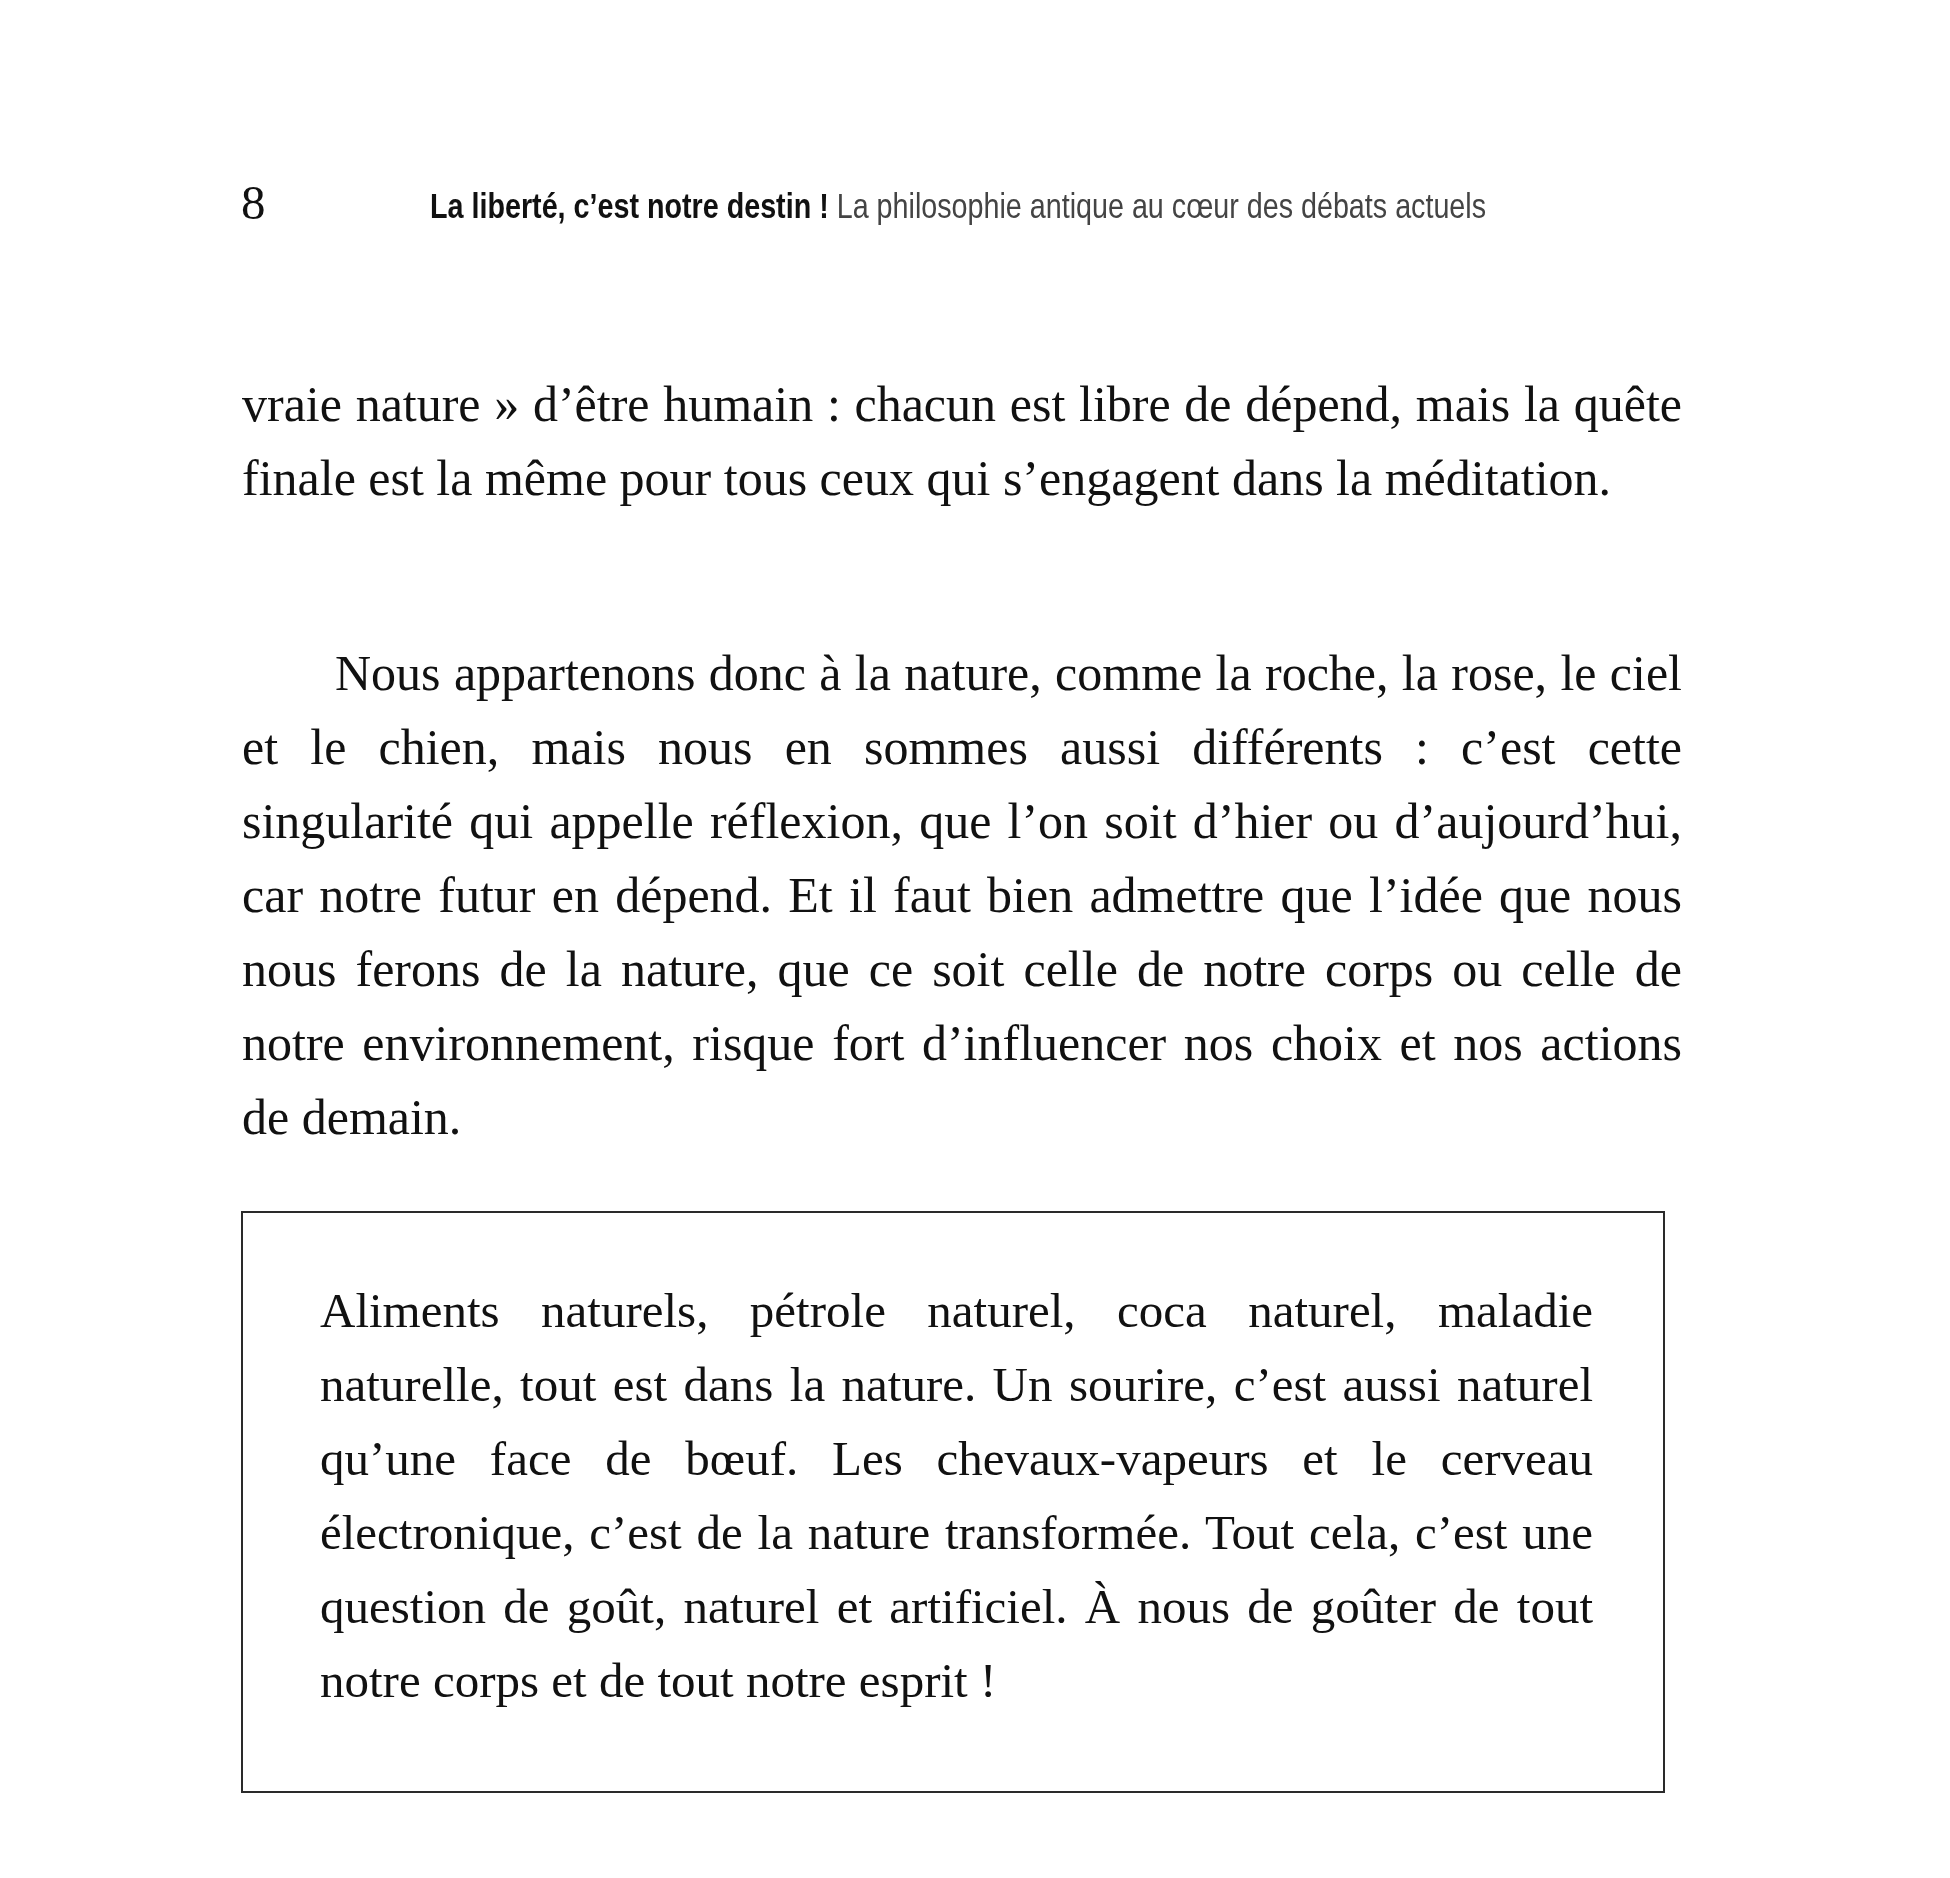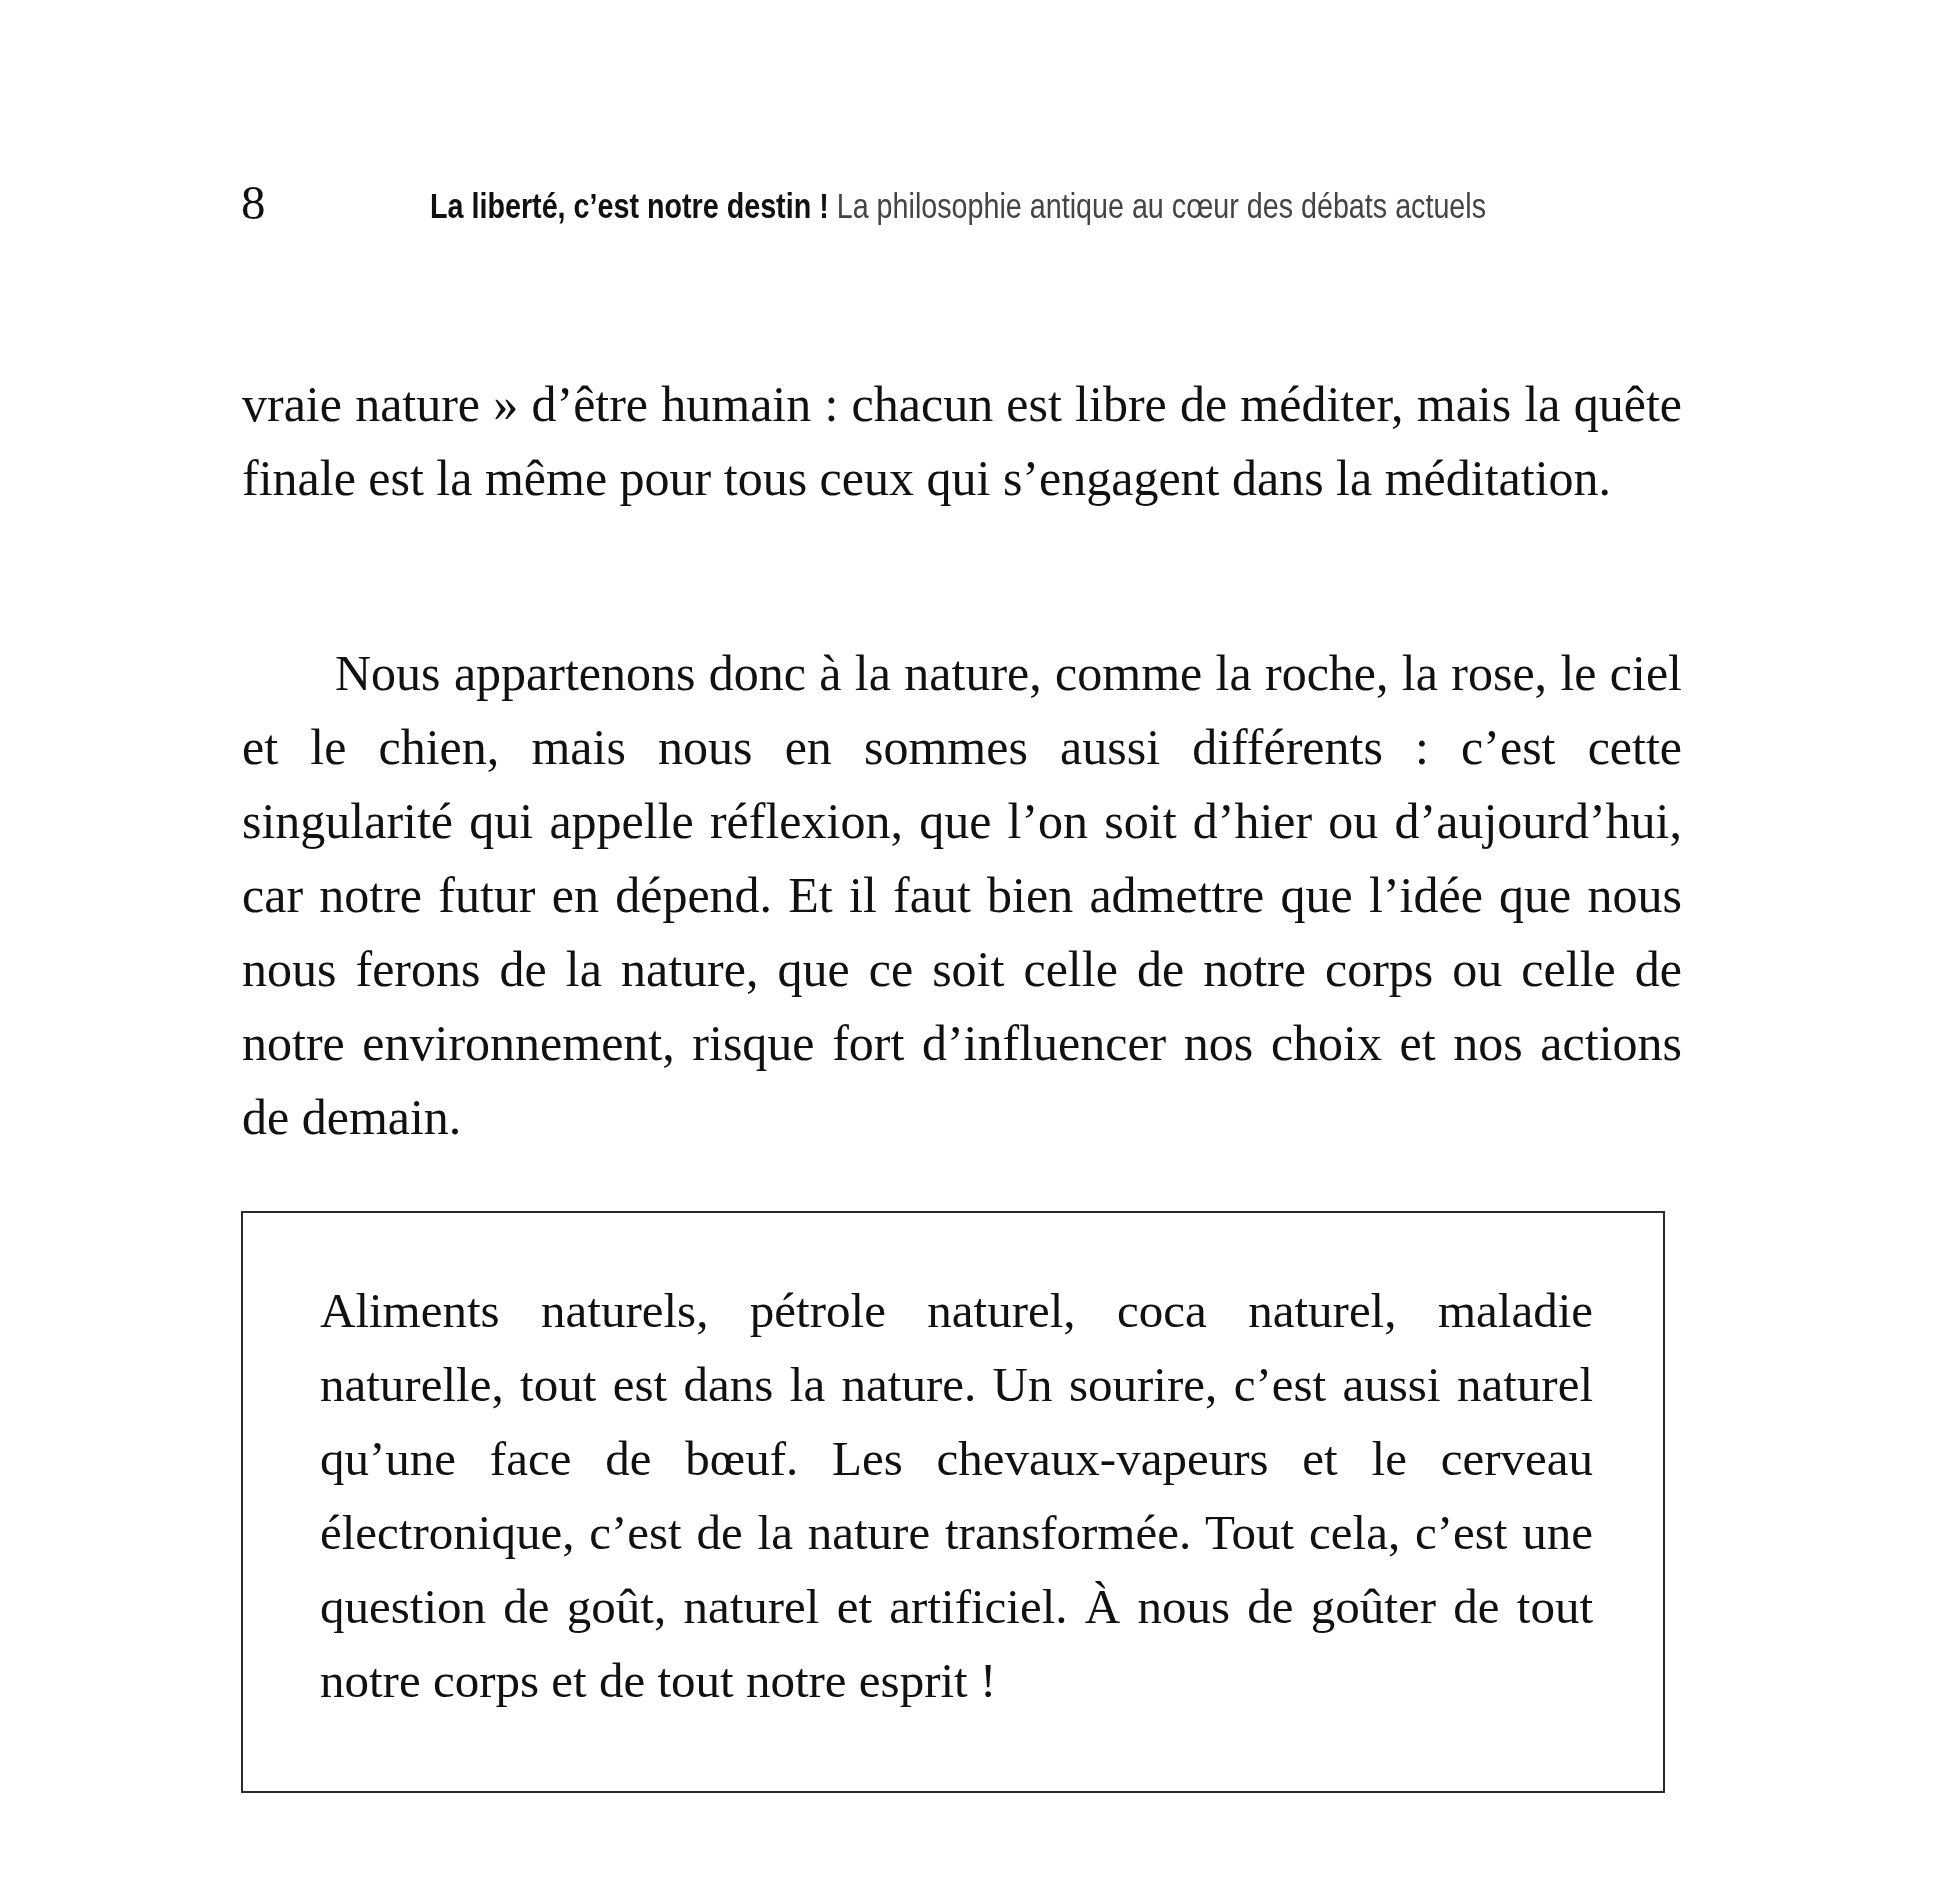--- a/index.html
+++ b/index.html
@@ -20,19 +20,19 @@
 <body>
 
 <header class="running-head">
   <span class="page-num">8</span>
   <div class="head-title">
     <span class="head-bold">La liberté, c’est notre destin !</span>
     <span class="head-sub">La philosophie antique au cœur des débats actuels</span>
   </div>
 </header>
 
-<p class="body-text para p1">vraie nature » d’être humain : chacun est libre de méditer, mais la quête finale est la même pour tous ceux qui s’engagent dans la méditation.</p>
+<p class="body-text para p1">vraie nature » d’être humain : chacun est libre de dépend, mais la quête finale est la même pour tous ceux qui s’engagent dans la méditation.</p>
 <p class="body-text para p2">Nous appartenons donc à la nature, comme la roche, la rose, le ciel et le chien, mais nous en sommes aussi différents : c’est cette singularité qui appelle réflexion, que l’on soit d’hier ou d’aujourd’hui, car notre futur en dépend. Et il faut bien admettre que l’idée que nous nous ferons de la nature, que ce soit celle de notre corps ou celle de notre environnement, risque fort d’influencer nos choix et nos actions de demain.</p>
 
 <div class="quote-box">
   <p class="quote-text">Aliments naturels, pétrole naturel, coca naturel, maladie naturelle, tout est dans la nature. Un sourire, c’est aussi naturel qu’une face de bœuf. Les chevaux-vapeurs et le cerveau électronique, c’est de la nature transformée. Tout cela, c’est une question de goût, naturel et artificiel. À nous de goûter de tout notre corps et de tout notre esprit !</p>
 </div>
 
 
 </body></html>

